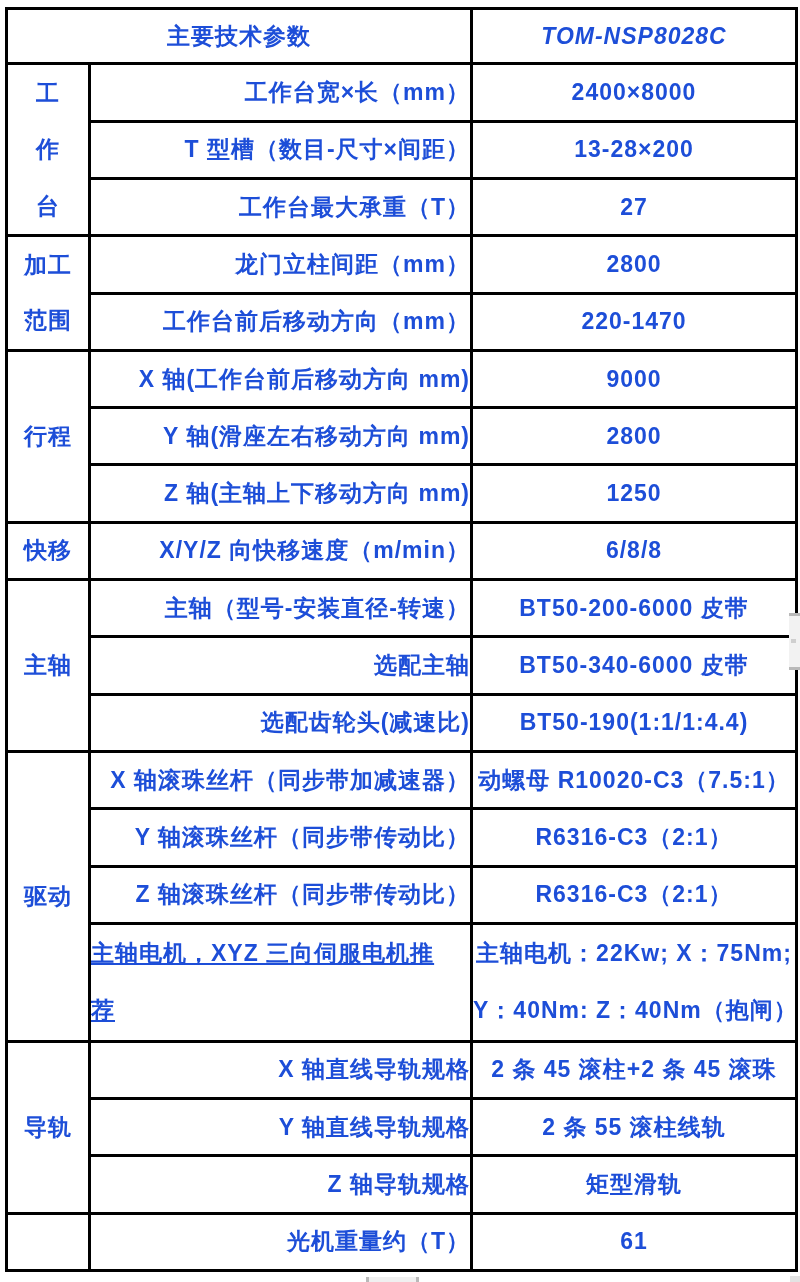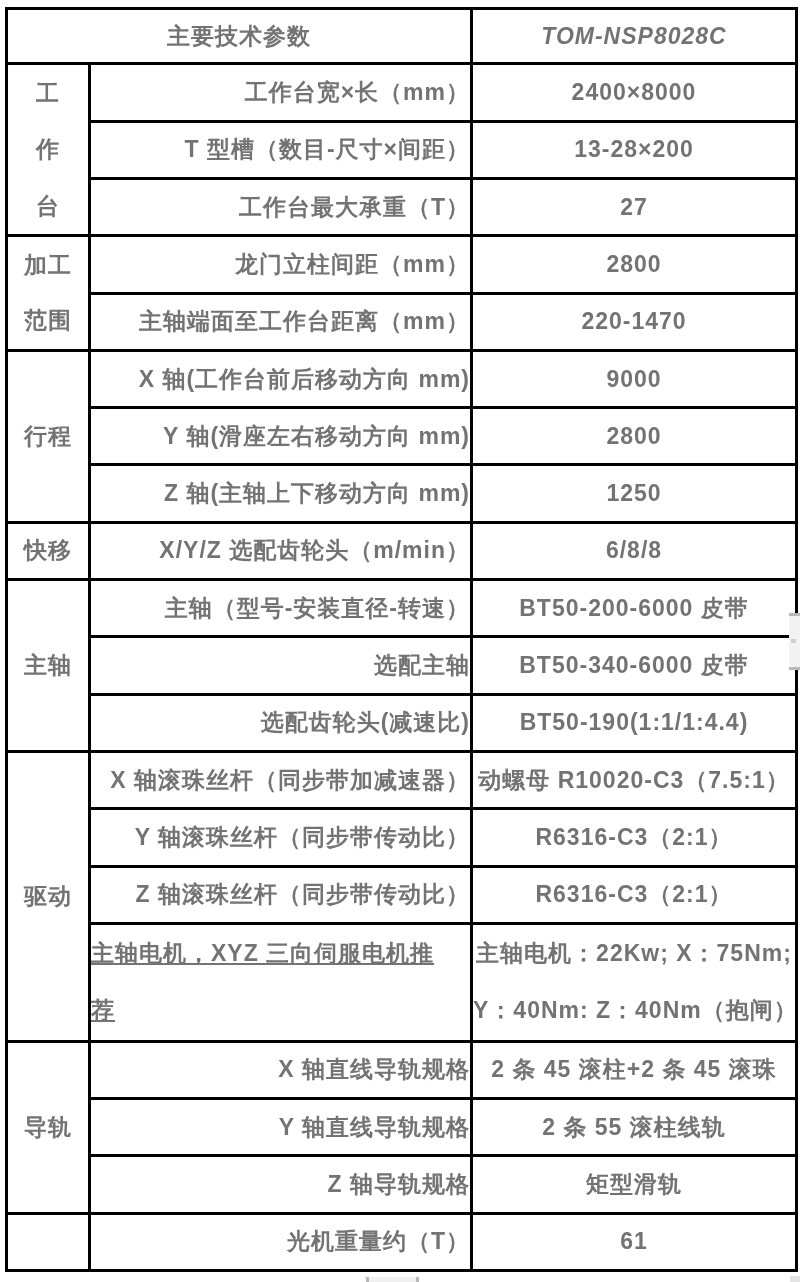--- a/index.html
+++ b/index.html
@@ -3,21 +3,21 @@
 <meta charset="utf-8">
 <style>
   html, body { margin: 0; padding: 0; background: #fff; }
   .page {
     position: relative;
     width: 800px;
     height: 1282px;
     background: #ffffff;
     overflow: hidden;
     font-family: "Liberation Sans", "DejaVu Sans", sans-serif;
-    color: #737373;
+    color: #1d4ed8;
   }
   table.spec {
     position: absolute;
     left: 5px;
     top: 7px;
     width: 790px;
     height: 1265px;
     border-collapse: collapse;
     table-layout: fixed;
   }
@@ -139,21 +139,21 @@
       <td class="cat" rowspan="2">
         <div class="cat-stack">
           <span>加工</span>
           <span>范围</span>
         </div>
       </td>
       <td class="param">龙门立柱间距（mm）</td>
       <td class="val">2800</td>
     </tr>
     <tr class="r">
-      <td class="param">主轴端面至工作台距离（mm）</td>
+      <td class="param">工作台前后移动方向（mm）</td>
       <td class="val">220-1470</td>
     </tr>
 
     <tr class="r">
       <td class="cat" rowspan="3">
         <div class="cat-stack">
           <span>行程</span>
         </div>
       </td>
       <td class="param">X 轴(工作台前后移动方向 mm)</td>
@@ -167,21 +167,21 @@
       <td class="param">Z 轴(主轴上下移动方向 mm)</td>
       <td class="val">1250</td>
     </tr>
 
     <tr class="r">
       <td class="cat">
         <div class="cat-stack">
           <span>快移</span>
         </div>
       </td>
-      <td class="param">X/Y/Z 选配齿轮头（m/min）</td>
+      <td class="param">X/Y/Z 向快移速度（m/min）</td>
       <td class="val">6/8/8</td>
     </tr>
 
     <tr class="r">
       <td class="cat" rowspan="3">
         <div class="cat-stack">
           <span>主轴</span>
         </div>
       </td>
       <td class="param">主轴（型号-安装直径-转速）</td>

